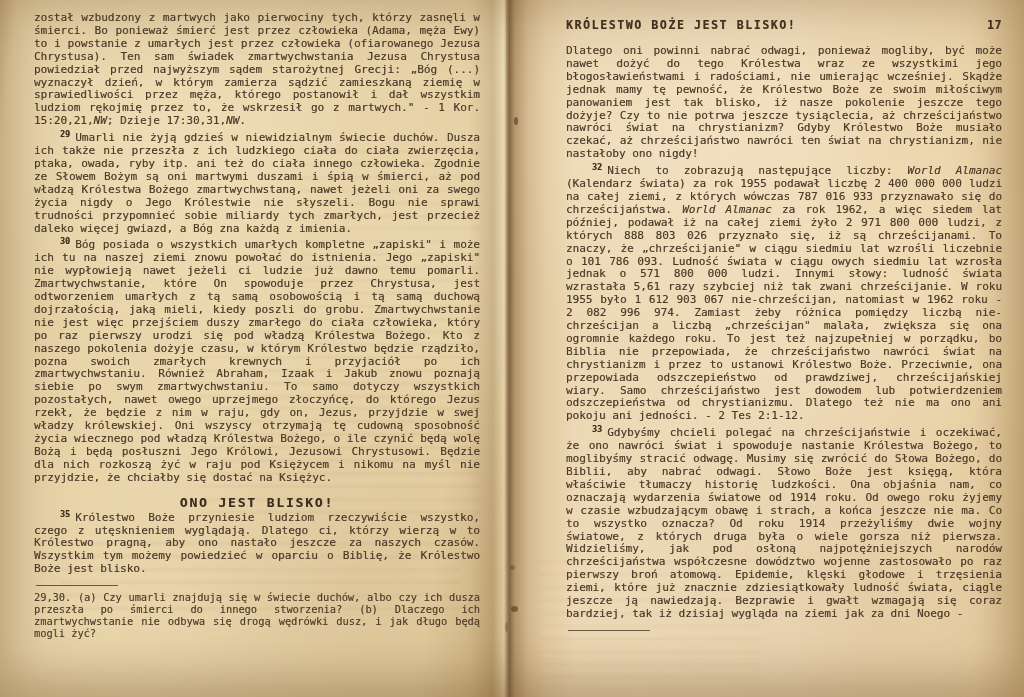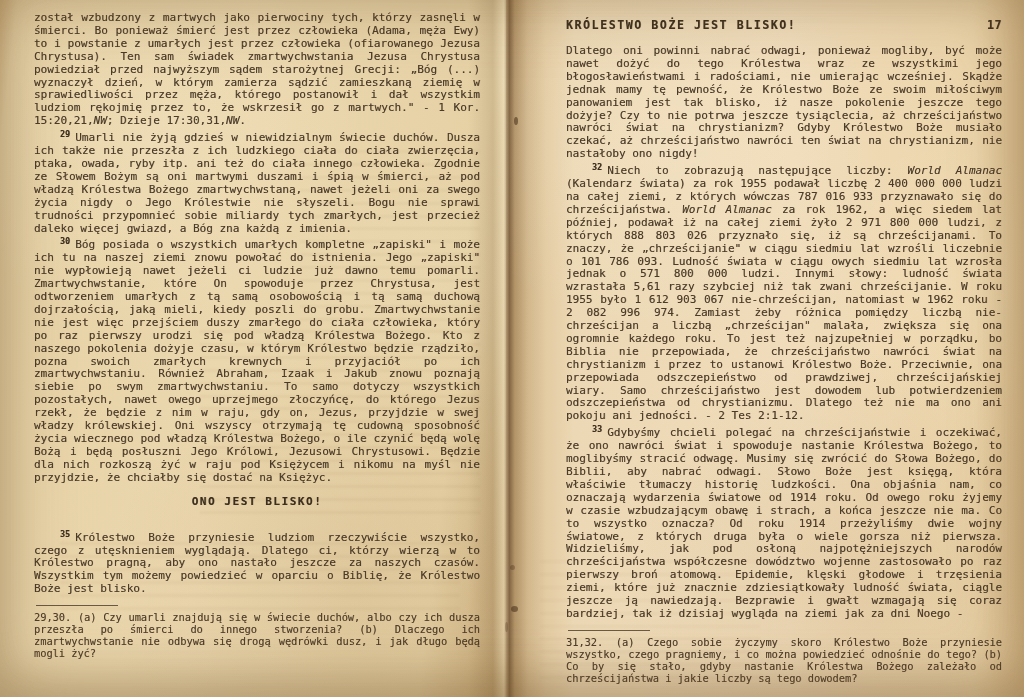--- a/index.html
+++ b/index.html
@@ -45,22 +45,22 @@
     text-shadow:.35px .35px .5px rgba(74,58,40,.45);
   }
   .para.ind{text-indent:26px;}
   .para em{font-style:italic;}
   .pnum{
     font-weight:bold;font-size:8.5px;line-height:0;
     vertical-align:4px;margin-right:5px;letter-spacing:0;
     color:#3c2e1e;
   }
   .subhead{
-    margin:10px 0 24px 0;text-align:center;
-    font-size:11px;font-weight:bold;letter-spacing:.14em;color:#3c2e1e;
+    margin:10px 0 2px 0;text-align:center;
+    font-size:13px;font-weight:bold;letter-spacing:.14em;color:#3c2e1e;
     text-shadow:.4px .4px .6px rgba(60,44,28,.45);
   }
   .footrule{border:0;border-top:1.4px solid #4a3a28;width:82px;margin:9px 0 5px 2px;opacity:.8;}
   .footnote{
     font-size:10.3px;line-height:12.1px;text-align:justify;
     color:#4e3d2a;text-shadow:.3px .3px .4px rgba(74,58,40,.4);
     margin:0;
   }
 
   
@@ -124,21 +124,20 @@
         <span class="pagenum">17</span>
       </header>
 
       <p class="para cont"><span><span>Dlatego oni powinni nabrać odwagi, ponieważ mogliby, być może nawet dożyć do tego Królestwa wraz ze wszystkimi jego błogosławieństwami i radościami, nie umierając wcześniej. Skądże jednak mamy tę pewność, że Królestwo Boże ze swoim miłościwym panowaniem jest tak blisko, iż nasze pokolenie jeszcze tego dożyje? Czy to nie potrwa jeszcze tysiąclecia, aż chrześcijaństwo nawróci świat na chrystianizm? Gdyby Królestwo Boże musiało czekać, aż chrześcijaństwo nawróci ten świat na chrystianizm, nie nastałoby ono nigdy!</span></span></p>
 
       <p class="para ind"><sup class="pnum">32</sup><span><span>Niech to zobrazują następujące liczby: </span><em>World Almanac</em><span> (Kalendarz świata) za rok 1955 podawał liczbę 2 400 000 000 ludzi na całej ziemi, z których wówczas 787 016 933 przyznawało się do chrześcijaństwa. </span><em>World Almanac</em><span> za rok 1962, a więc siedem lat później, podawał iż na całej ziemi żyło 2 971 800 000 ludzi, z których 888 803 026 przyznało się, iż są chrześcijanami. To znaczy, że „chrześcijanie" w ciągu siedmiu lat wzrośli liczebnie o 101 786 093. Ludność świata w ciągu owych siedmiu lat wzrosła jednak o 571 800 000 ludzi. Innymi słowy: ludność świata wzrastała 5,61 razy szybciej niż tak zwani chrześcijanie. W roku 1955 było 1 612 903 067 nie-chrześcijan, natomiast w 1962 roku - 2 082 996 974. Zamiast żeby różnica pomiędzy liczbą nie-chrześcijan a liczbą „chrześcijan" malała, zwiększa się ona ogromnie każdego roku. To jest też najzupełniej w porządku, bo Biblia nie przepowiada, że chrześcijaństwo nawróci świat na chrystianizm i przez to ustanowi Królestwo Boże. Przeciwnie, ona przepowiada odszczepieństwo od prawdziwej, chrześcijańskiej wiary. Samo chrześcijaństwo jest dowodem lub potwierdzeniem odszczepieństwa od chrystianizmu. Dlatego też nie ma ono ani pokoju ani jedności. - 2 Tes 2:1-12.</span></span></p>
 
       <p class="para ind"><sup class="pnum">33</sup><span><span>Gdybyśmy chcieli polegać na chrześcijaństwie i oczekiwać, że ono nawróci świat i spowoduje nastanie Królestwa Bożego, to moglibyśmy stracić odwagę. Musimy się zwrócić do Słowa Bożego, do Biblii, aby nabrać odwagi. Słowo Boże jest księgą, która właściwie tłumaczy historię ludzkości. Ona objaśnia nam, co oznaczają wydarzenia światowe od 1914 roku. Od owego roku żyjemy w czasie wzbudzającym obawę i strach, a końca jeszcze nie ma. Co to wszystko oznacza? Od roku 1914 przeżyliśmy dwie wojny światowe, z których druga była o wiele gorsza niż pierwsza. Widzieliśmy, jak pod osłoną najpotężniejszych narodów chrześcijaństwa współczesne dowództwo wojenne zastosowało po raz pierwszy broń atomową. Epidemie, klęski głodowe i trzęsienia ziemi, które już znacznie zdziesiątkowały ludność świata, ciągle jeszcze ją nawiedzają. Bezprawie i gwałt wzmagają się coraz bardziej, tak iż dzisiaj wygląda na ziemi jak za dni Noego -</span></span></p>
 
       <hr class="footrule">
-      <p class="footnote">31,32. (a) Czego sobie życzymy skoro Królestwo Boże przyniesie wszystko, czego pragniemy, i co można powiedzieć odnośnie do tego? (b) Co by się stało, gdyby nastanie Królestwa Bożego zależało od chrześcijaństwa i jakie liczby są tego dowodem?</p>
     </div>
   </section>
 
   <div class="gutter"></div>
   <div class="speck s1"></div>
   <div class="speck s2"></div>
   <div class="speck s3"></div>
   <div class="speck s4"></div>
   <div class="vignette"></div>
 </div>

